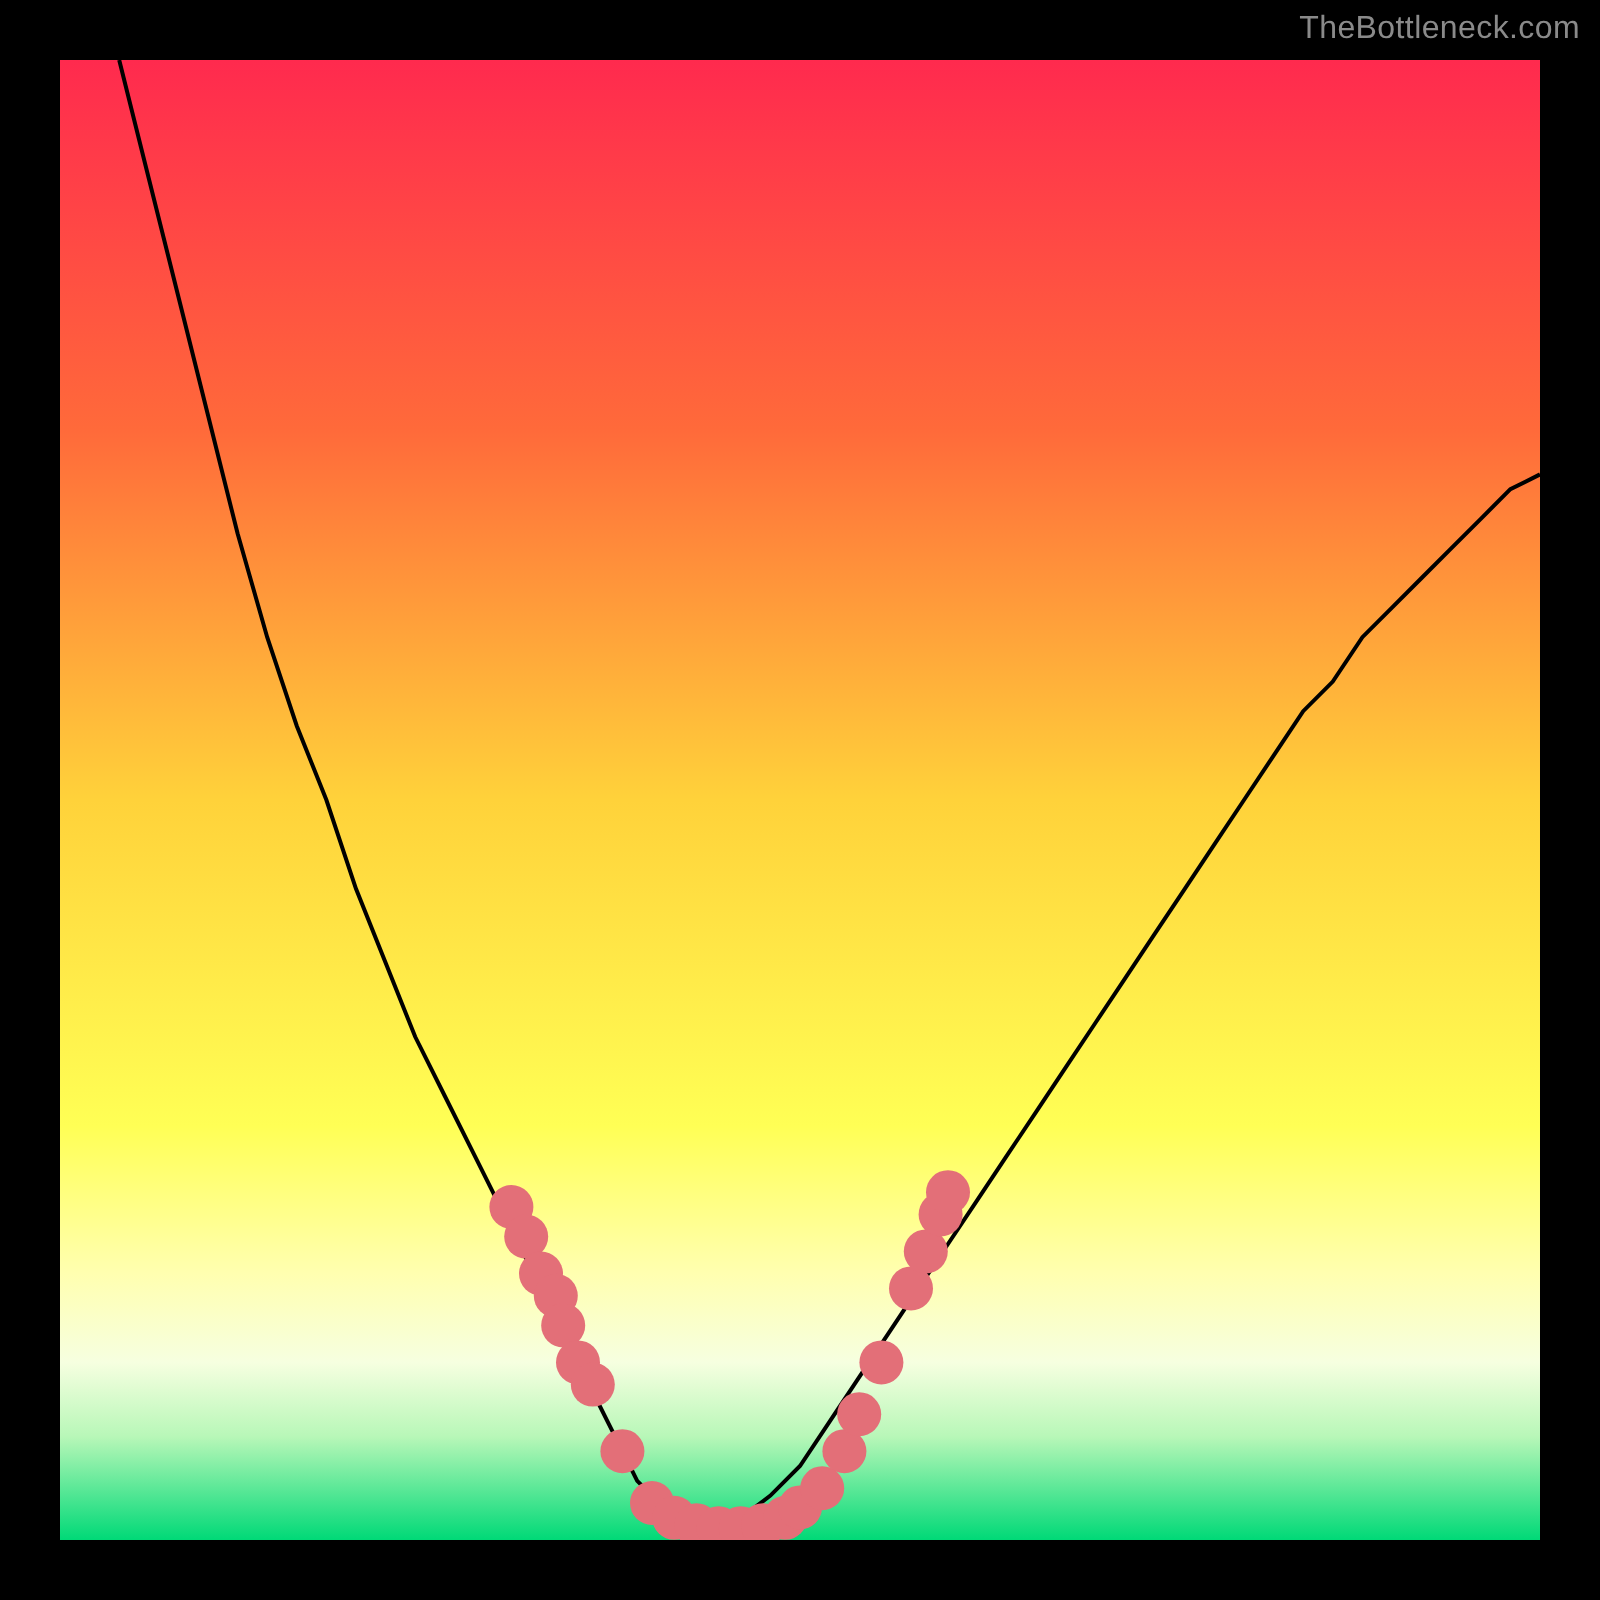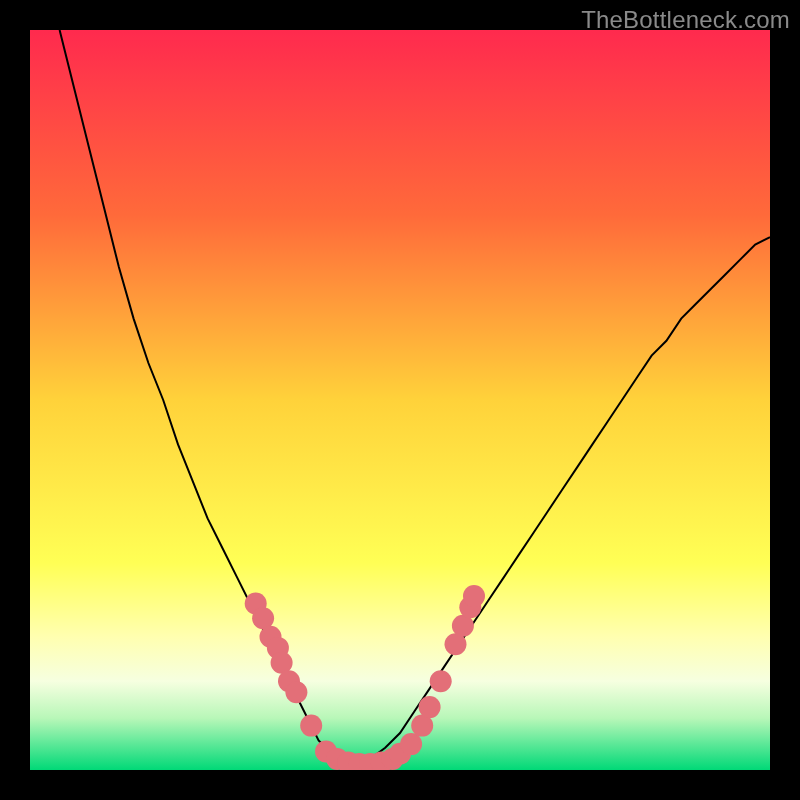--- a/index.html
+++ b/index.html
@@ -21,21 +21,21 @@
     left: 30px;
     top: 30px;
     width: 740px;
     height: 740px;
   }
   .watermark {
     position: absolute;
     top: 6px;
     right: 10px;
     font-family: Arial, Helvetica, sans-serif;
-    font-size: 24px;
+    font-size: 16px;
     color: #8a8a8a;
     letter-spacing: 0.2px;
     user-select: none;
   }
   svg { display:block; }
 </style>
 </head>
 <body>
 
 <div class="stage">

